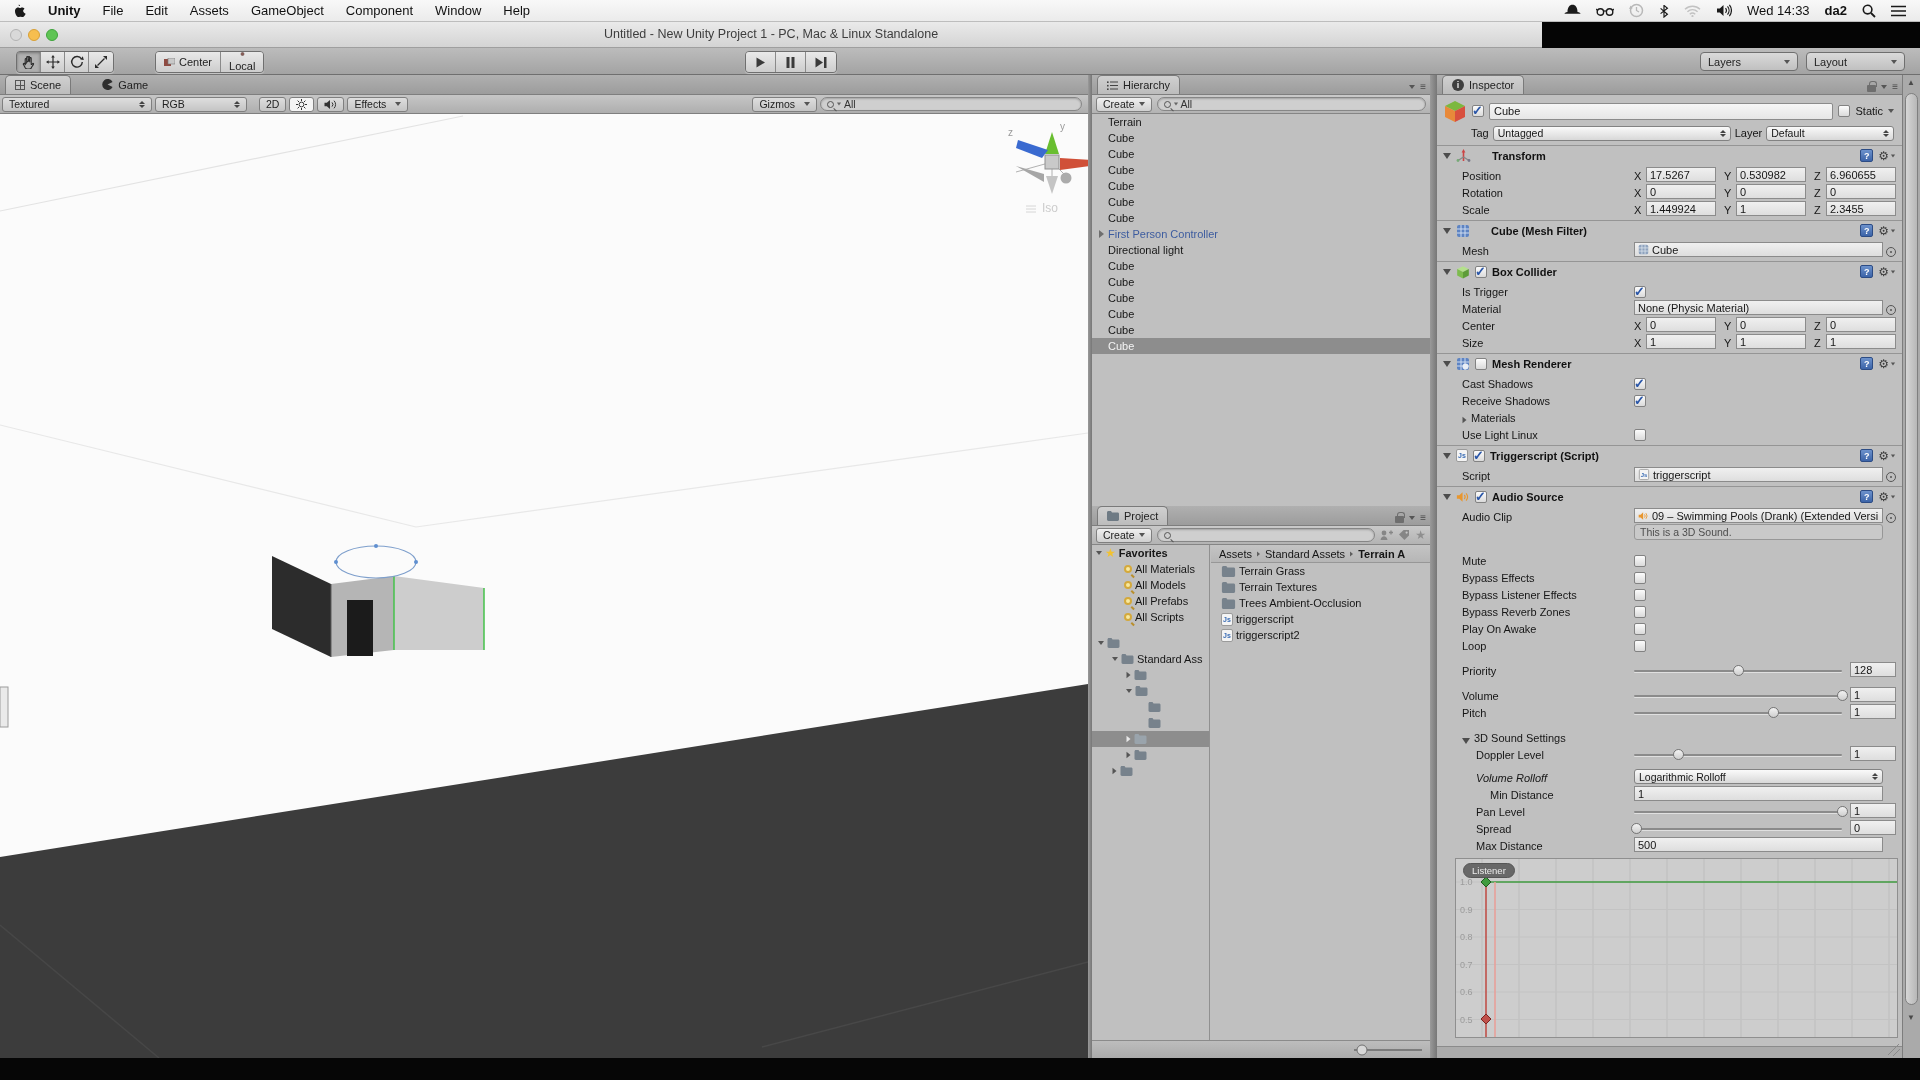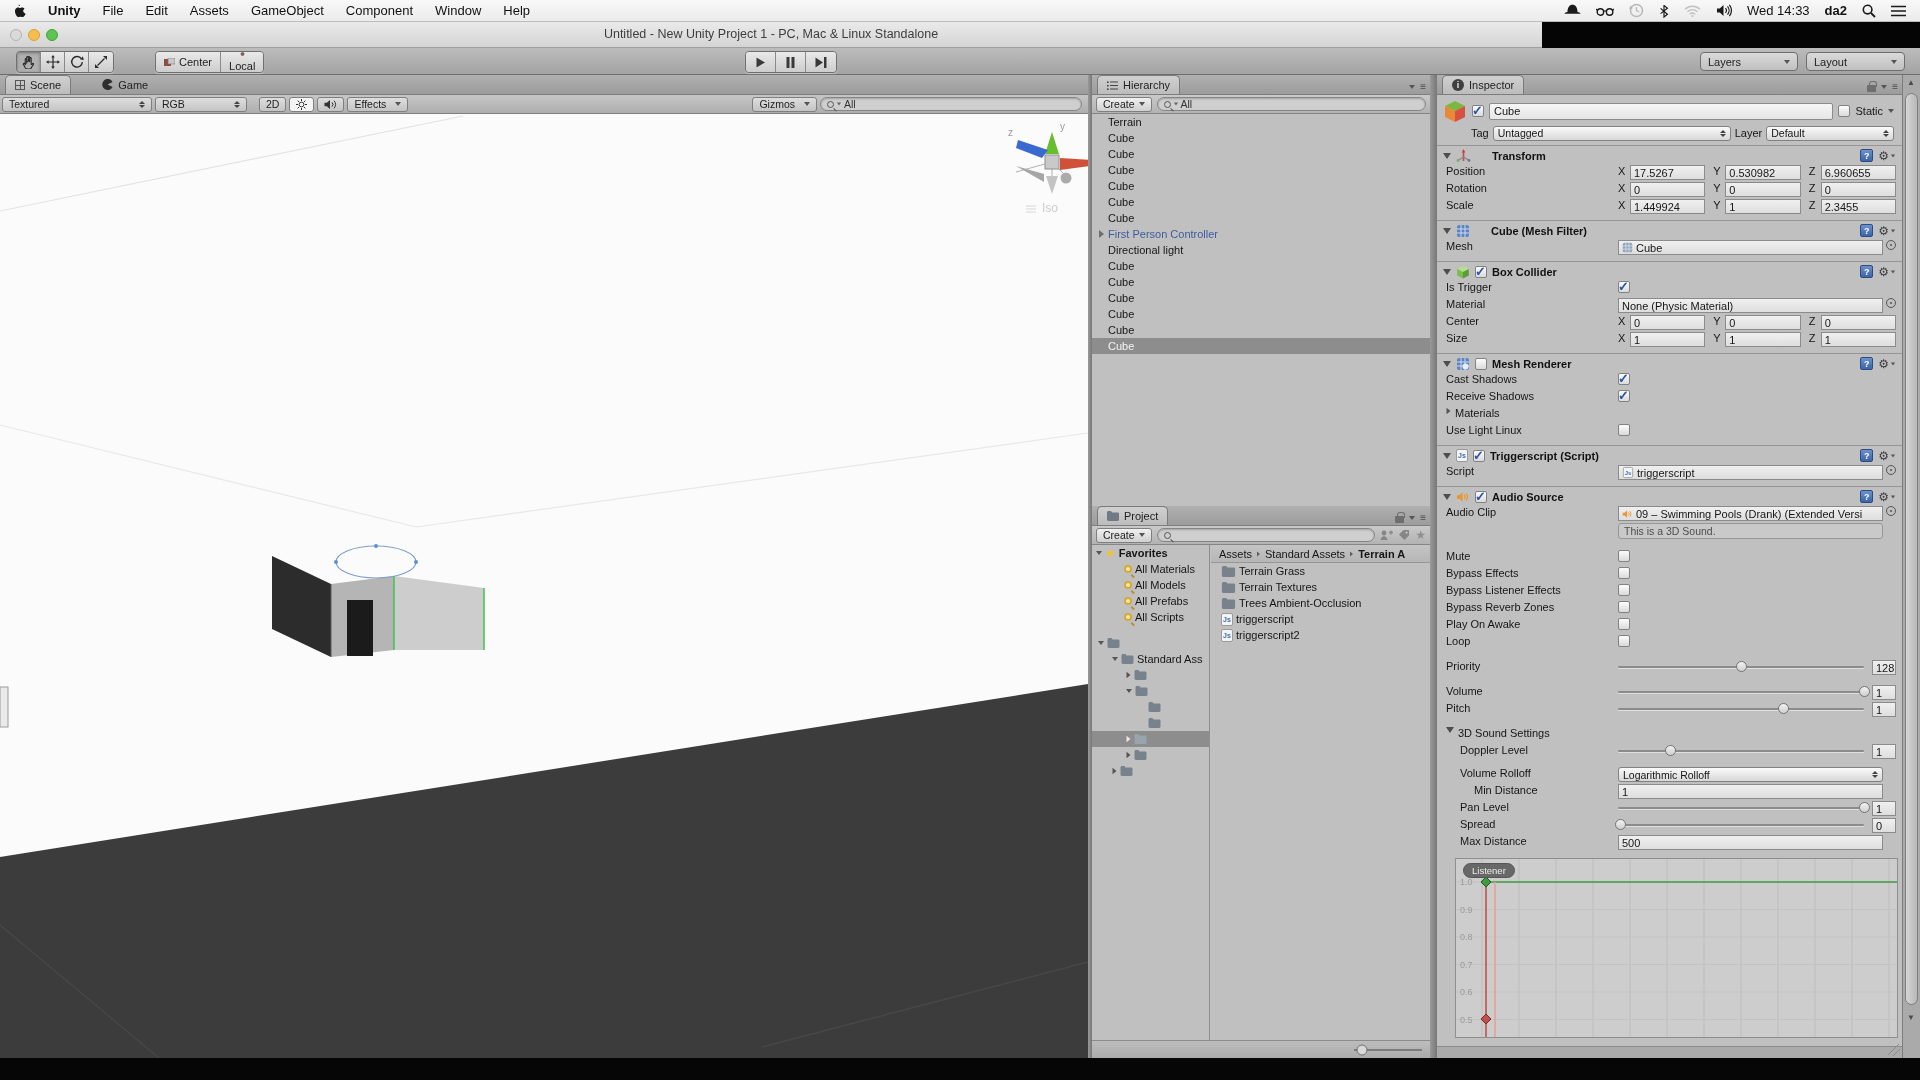--- a/index.html
+++ b/index.html
@@ -73,35 +73,35 @@
 
 #inspector{overflow:hidden;}
 .ihead{padding:4px 8px 2px 6px;}
 .ihrow1{display:flex;align-items:center;gap:5px;height:24px;}
 .namefld{flex:1;height:17px;border:1px solid #8b8b8b;background:linear-gradient(#f6f6f6,#e6e6e6);border-radius:2px;display:flex;align-items:center;padding:0 4px;}
 .ihrow2{display:flex;align-items:center;gap:4px;height:20px;padding-left:28px;}
 .ddfld{height:15px;border:1px solid #828282;border-radius:3px;background:linear-gradient(#fafafa,#d8d8d8);display:flex;align-items:center;padding:0 4px;font-size:10.5px;}
 .sect{border-top:1px solid #959595;}
 .sect-head{height:19px;display:flex;align-items:center;gap:5px;padding:0 6px;}
 .sect-head .title{font-weight:bold;flex:1;color:#111;}
-.irow{height:17px;display:flex;align-items:flex-start;padding:0 6px 0 9px;}
+.irow{height:17px;display:flex;align-items:flex-end;padding:0 6px 0 9px;margin-left:16px;}
 .ilbl{width:172px;flex:none;color:#161616;}
 .fld{height:15px;border:1px solid #8b8b8b;background:linear-gradient(#f0f0f0,#dedede);display:flex;align-items:center;padding:0 3px;overflow:hidden;white-space:nowrap;}
 .fld.num{flex:1;}
 .axis{width:12px;flex:none;text-align:left;}
 .cb{width:12px;height:12px;border:1px solid #828282;background:linear-gradient(#fcfcfc,#dadada);border-radius:2px;position:relative;flex:none;}
 .cb.on::after{content:"✓";position:absolute;left:-1px;top:-3px;font-size:13px;font-weight:bold;color:#2a56a8;}
 .picker{width:10px;height:10px;border:1px solid #555;border-radius:50%;position:relative;flex:none;margin-left:3px;}
 .picker::after{content:"";position:absolute;left:3px;top:3px;width:2px;height:2px;border-radius:50%;background:#555;}
 .helpbook{width:13px;height:13px;border-radius:2px;background:linear-gradient(#6d92cc,#3c64a8);border:1px solid #2c4c85;color:#fff;font-size:9px;font-weight:bold;display:flex;align-items:center;justify-content:center;flex:none;}
 .gear{font-size:12px;color:#3d3d3d;line-height:1;display:flex;align-items:center;gap:1px;}
 .slider{flex:1;height:13px;position:relative;margin-right:8px;}
 .slider .track{position:absolute;left:0;right:0;top:6px;height:2px;background:#8b8b8b;border-radius:1px;box-shadow:0 1px 0 rgba(255,255,255,.5);}
 .slider .thumb{position:absolute;top:1px;width:11px;height:11px;border-radius:50%;background:linear-gradient(#f2f2f2,#cfcfcf);border:1px solid #757575;}
-.vfld{width:24px;flex:none;}
+.vfld{width:46px;flex:none;}
 .infobox{height:16px;border:1px solid #979797;border-radius:3px;background:#c9c9c9;display:flex;align-items:center;padding:0 5px;color:#4e4e4e;font-size:10.5px;}
 .foldtri{width:0;height:0;border-left:4px solid transparent;border-right:4px solid transparent;border-top:6px solid #4d4d4d;flex:none;}
 
 #insp-scroll{position:absolute;left:1902px;top:75px;width:18px;height:983px;background:#aaa;border-left:1px solid #7d7d7d;}
 #insp-scroll .thumb{position:absolute;left:2px;top:18px;width:13px;height:912px;border:1px solid #7f7f7f;border-radius:7px;background:linear-gradient(90deg,#d6d6d6,#b7b7b7);}
 .scr-arrow{position:absolute;left:4px;font-size:8px;color:#4a4a4a;}
 
 #blackbar{left:0;top:1058px;width:1920px;height:22px;background:#060606;}
 .grip{position:absolute;right:2px;bottom:2px;width:12px;height:12px;background:
 linear-gradient(135deg,transparent 45%,#8a8a8a 45%,#8a8a8a 50%,transparent 50%,transparent 70%,#8a8a8a 70%,#8a8a8a 75%,transparent 75%);}
@@ -945,21 +945,21 @@
       <div class="irow">
         <span class="ilbl" style="padding-left:14px;">Doppler Level</span>
         <span class="slider">
             <span class="track"></span>
             <span class="thumb" style="left: calc(21% - 5px);"></span>
           </span>
         <span class="fld vfld">1</span>
       </div>
       <div style="height:6px;"></div>
       <div class="irow">
-        <span class="ilbl" style="padding-left:14px;">Volume Rolloff</span>
+        <span class="ilbl" style="padding-left:14px;font-style:italic;">Volume Rolloff</span>
         <span class="ddfld" style="flex:1;margin-right:13px;">
             <span>Logarithmic Rolloff</span>
             <span class="updown">
               <i class="u"></i>
               <i class="d"></i>
             </span>
           </span>
       </div>
       <div class="irow">
         <span class="ilbl" style="padding-left:28px;">Min Distance</span>

